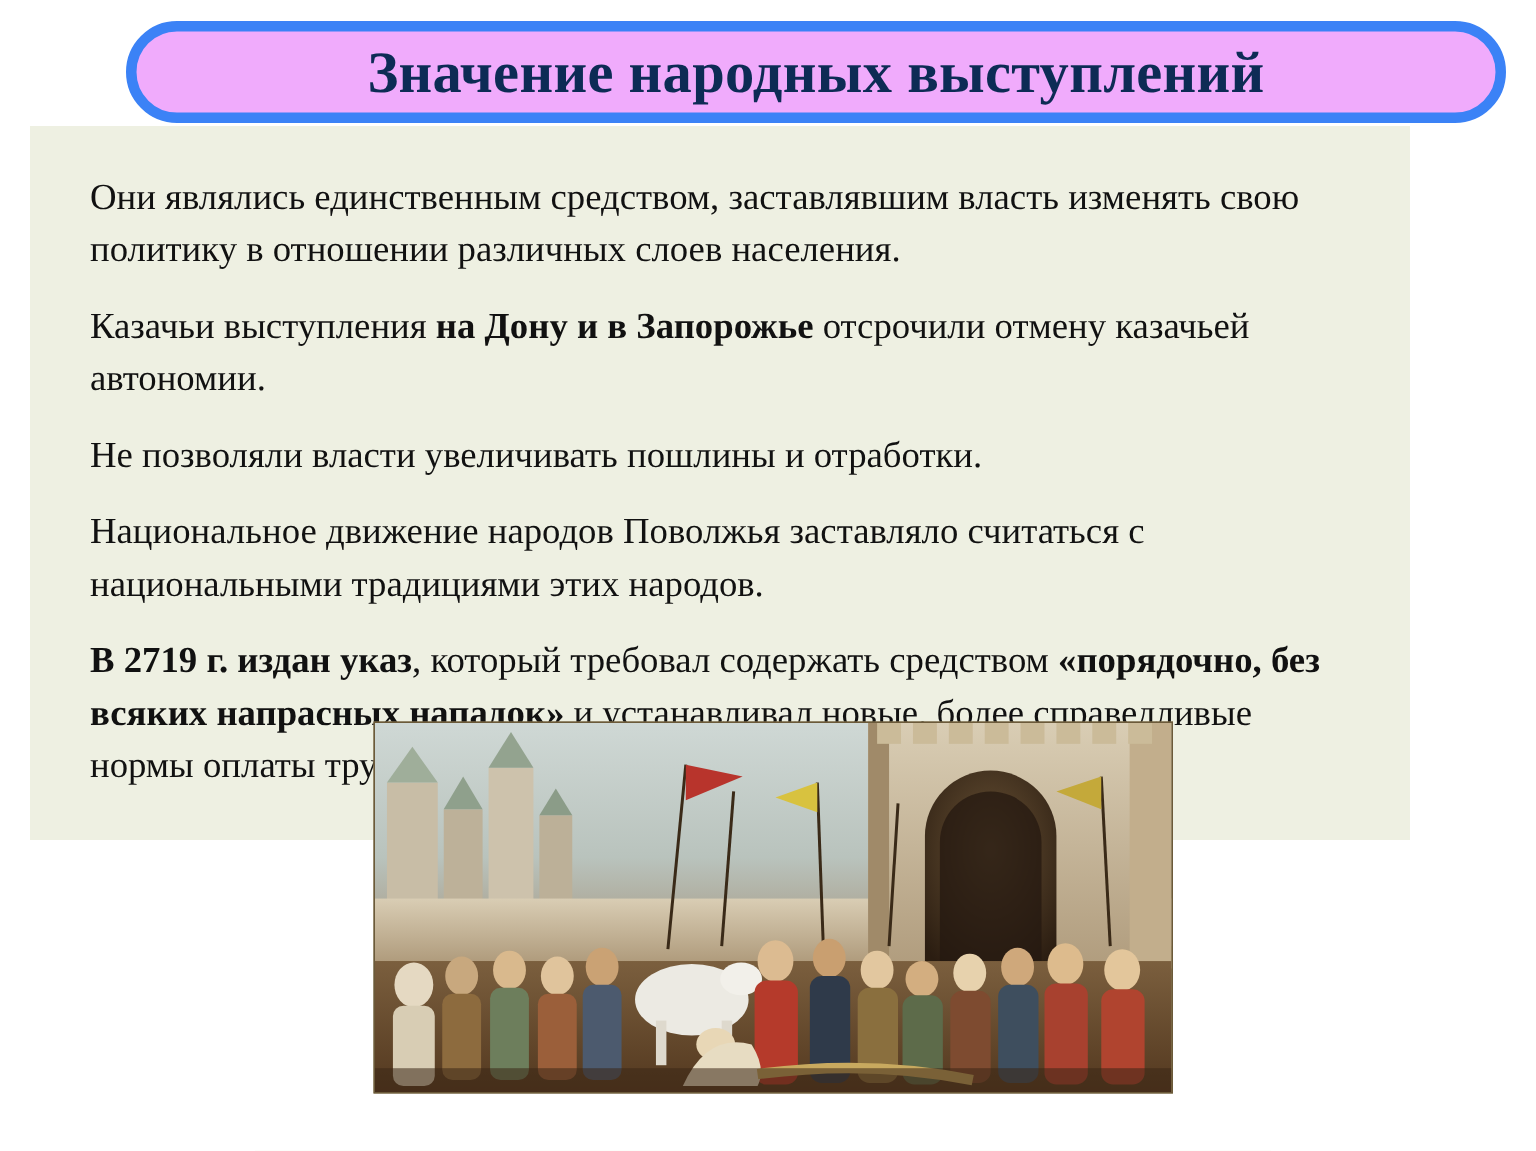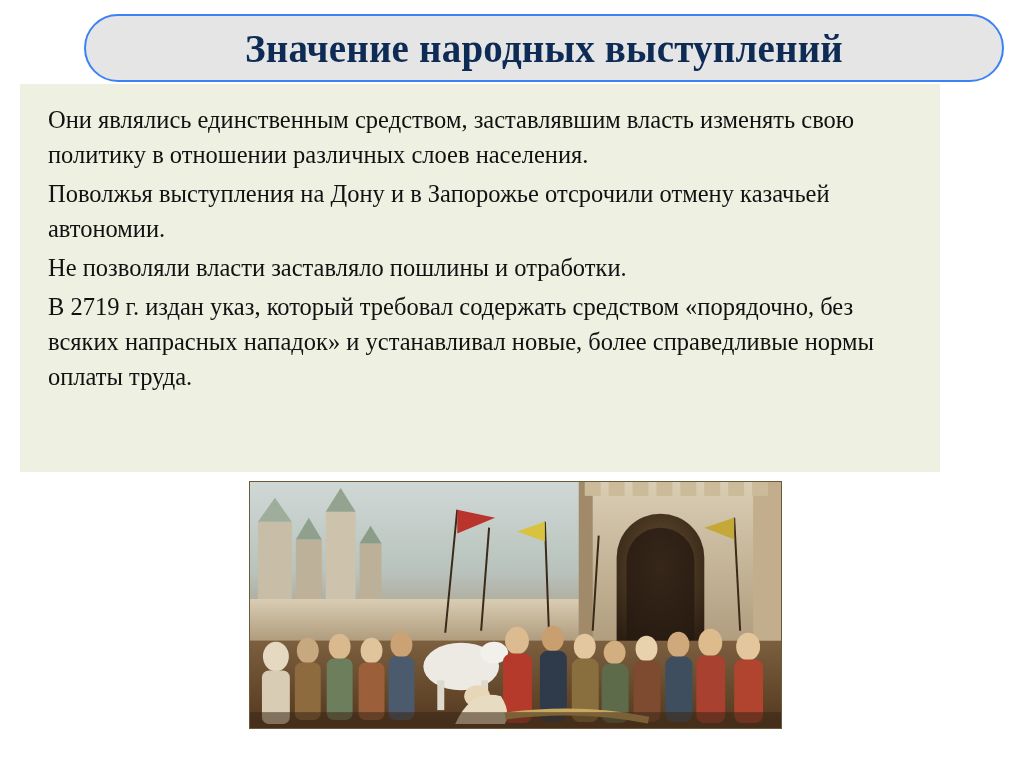--- a/index.html
+++ b/index.html
@@ -21,22 +21,22 @@
     box-sizing: border-box;
   }
 
   
   .title-banner {
     position: absolute;
     left: 84px;
     top: 14px;
     width: 920px;
     height: 68px;
-    background: #e5e5e5;
-    border: 2px solid #3b82f6;
+    background: #f0abfc;
+    border: 7px solid #3b82f6;
     border-radius: 34px;
     box-sizing: border-box;
     display: flex;
     align-items: center;
     justify-content: center;
   }
   .title-text {
     font-family: "Liberation Serif", serif;
     font-size: 39px;
     font-weight: bold;
@@ -57,24 +57,24 @@
     padding: 14px 18px 16px 24px;
   }
   .body-panel p {
     margin: 0;
     font-family: "Liberation Serif", serif;
     font-size: 24.5px;
     line-height: 35px;
     color: #111111;
   }
   .body-panel p.tight {
-    margin: 4px;
+    margin: 16px;
   }
   .b {
-    font-weight: normal;
+    font-weight: bold;
   }
 
   
   .painting {
     position: absolute;
     left: 249px;
     top: 481px;
     width: 533px;
     height: 248px;
     border: 1px solid #6b5a3a;
@@ -92,22 +92,23 @@
 <body>
 
 <div class="slide">
 
   <div class="title-banner">
     <div class="title-text">Значение народных выступлений</div>
   </div>
 
   <div class="body-panel">
     <p class="tight" id="p1"><span>Они являлись единственным средством, заставлявшим власть изменять свою политику в отношении различных слоев населения.</span></p>
-    <p class="tight" id="p2"><span>Поволжья выступления </span><span class="b">на Дону и в Запорожье</span><span> отсрочили отмену казачьей автономии.</span></p>
-    <p class="tight" id="p4"><span>Не позволяли власти заставляло пошлины и отработки.</span></p>
+    <p class="tight" id="p2"><span>Казачьи выступления </span><span class="b">на Дону и в Запорожье</span><span> отсрочили отмену казачьей автономии.</span></p>
+    <p class="tight" id="p4"><span>Не позволяли власти увеличивать пошлины и отработки.</span></p>
+    <p class="tight" id="p5"><span>Национальное движение народов Поволжья заставляло считаться с национальными традициями этих народов.</span></p>
     <p class="tight" id="p6"><span class="b">В 2719 г. издан указ</span><span>, который требовал содержать средством </span><span class="b">«порядочно, без всяких напрасных нападок»</span><span> и устанавливал новые, более справедливые нормы оплаты труда.</span></p>
   </div>
 
   <div class="painting">
     <svg viewBox="0 0 533 248" preserveAspectRatio="none">
       <defs>
         <linearGradient id="sky" x1="0" y1="0" x2="0" y2="1">
           <stop offset="0%" stop-color="#cfd8d5"></stop>
           <stop offset="60%" stop-color="#b9c3bd"></stop>
           <stop offset="100%" stop-color="#a79a84"></stop>

